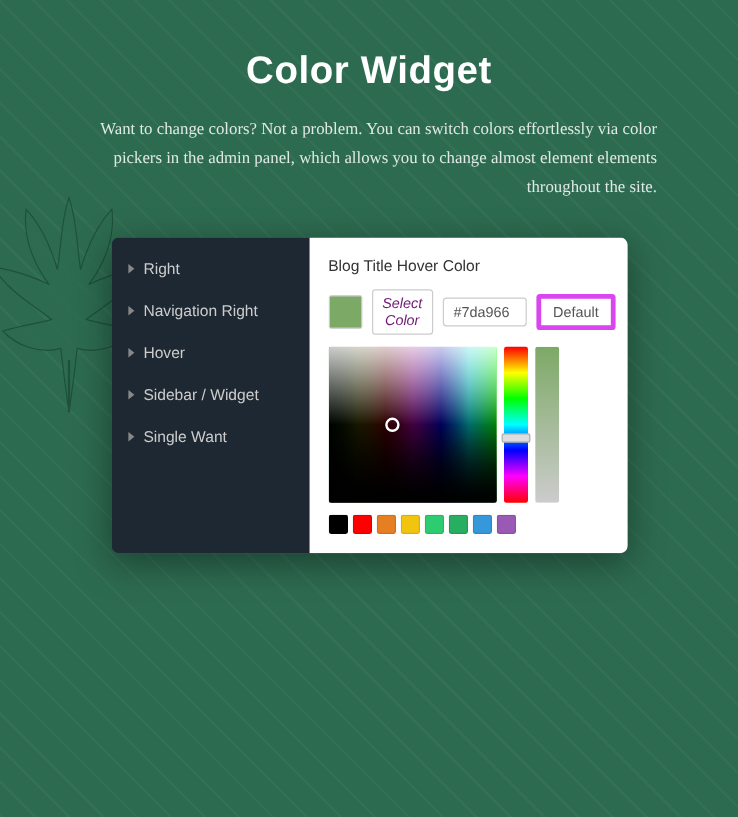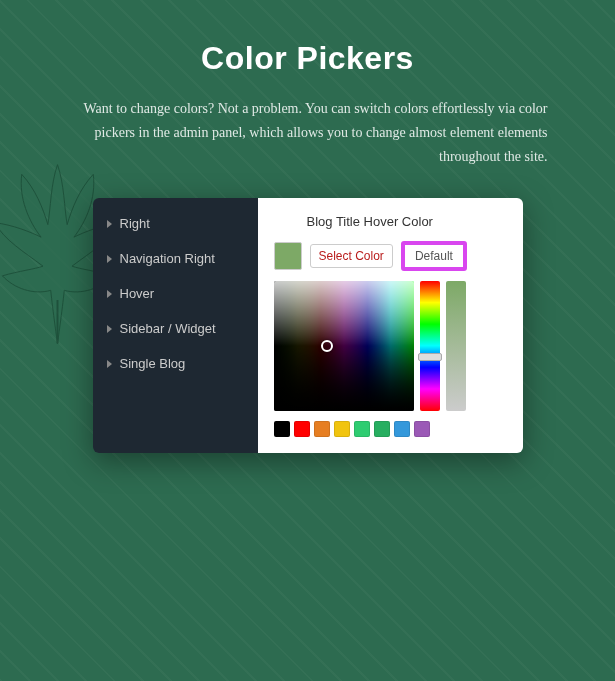--- a/index.html
+++ b/index.html
@@ -97,21 +97,20 @@
       flex: 1;
       padding: 16px;
     }
 
     .color-panel-title {
       font-size: 13px;
       color: #333;
       font-family: 'Arial', sans-serif;
       font-weight: 500;
       margin-bottom: 12px;
-      margin-left: 33px;
     }
 
     .color-input-row {
       display: flex;
       align-items: center;
       gap: 8px;
       margin-bottom: 10px;
     }
 
     .color-swatch {
@@ -122,23 +121,24 @@
       border-radius: 2px;
       flex-shrink: 0;
     }
 
     .select-color-btn {
       background: none;
       border: 1px solid #ccc;
       border-radius: 3px;
       padding: 4px 8px;
       font-size: 12px;
-      color: #b91c1c;
+      color: #701a75;
       cursor: pointer;
       font-family: 'Arial', sans-serif;
+      font-style: italic;
     }
 
     .hex-value {
       background: none;
       border: 1px solid #ccc;
       border-radius: 3px;
       padding: 4px 8px;
       font-size: 12px;
       color: #555;
       font-family: 'Arial', sans-serif;
@@ -285,21 +285,21 @@
 <svg class="leaf-svg" viewBox="0 0 150 200" xmlns="http://www.w3.org/2000/svg">
   <g opacity="0.85">
 
     <path d="M75,195 C75,195 70,160 68,140 C50,145 30,138 18,125 C35,120 52,118 60,115 C40,100 20,88 10,70 C28,72 48,80 58,85 C45,68 35,45 38,20 C52,35 60,55 65,72 C68,55 68,30 75,10 C82,30 82,55 85,72 C90,55 98,35 112,20 C115,45 105,68 92,85 C102,80 122,72 140,70 C130,88 110,100 90,115 C98,118 115,120 132,125 C120,138 100,145 82,140 C80,160 75,195 75,195 Z" fill="#2d6b50" stroke="#1a4a35" stroke-width="1"></path>
 
     <line x1="75" y1="195" x2="75" y2="150" stroke="#1a4a35" stroke-width="2"></line>
   </g>
 </svg>
 
 <div class="page-content">
-  <h1 class="page-title">Color Pickers</h1>
+  <h1 class="page-title">Color Widget</h1>
   <p class="page-description">Want to change colors? Not a problem. You can switch colors effortlessly via color pickers in the admin panel, which allows you to change almost element elements throughout the site.</p>
 
   <div class="panel-container">
 
     <div class="sidebar">
       <div class="sidebar-item">
         <span class="sidebar-arrow"></span>
         <span>Right</span>
       </div>
       <div class="sidebar-item">
@@ -309,30 +309,31 @@
       <div class="sidebar-item">
         <span class="sidebar-arrow"></span>
         <span>Hover</span>
       </div>
       <div class="sidebar-item">
         <span class="sidebar-arrow"></span>
         <span>Sidebar / Widget</span>
       </div>
       <div class="sidebar-item">
         <span class="sidebar-arrow"></span>
-        <span>Single Blog</span>
+        <span>Single Want</span>
       </div>
     </div>
 
     <div class="color-panel">
       <div class="color-panel-title">Blog Title Hover Color</div>
 
       <div class="color-input-row">
         <div class="color-swatch"></div>
         <button class="select-color-btn">Select Color</button>
+        <input class="hex-value" type="text" value="#7da966" style="">
         <button class="default-btn">Default</button>
       </div>
 
       <div class="picker-area">
         <div class="gradient-square">
           <div class="gradient-sq-inner"></div>
           <div class="gradient-sq-overlay-white"></div>
           <div class="gradient-sq-overlay-black"></div>
           <div class="picker-circle"></div>
         </div>

